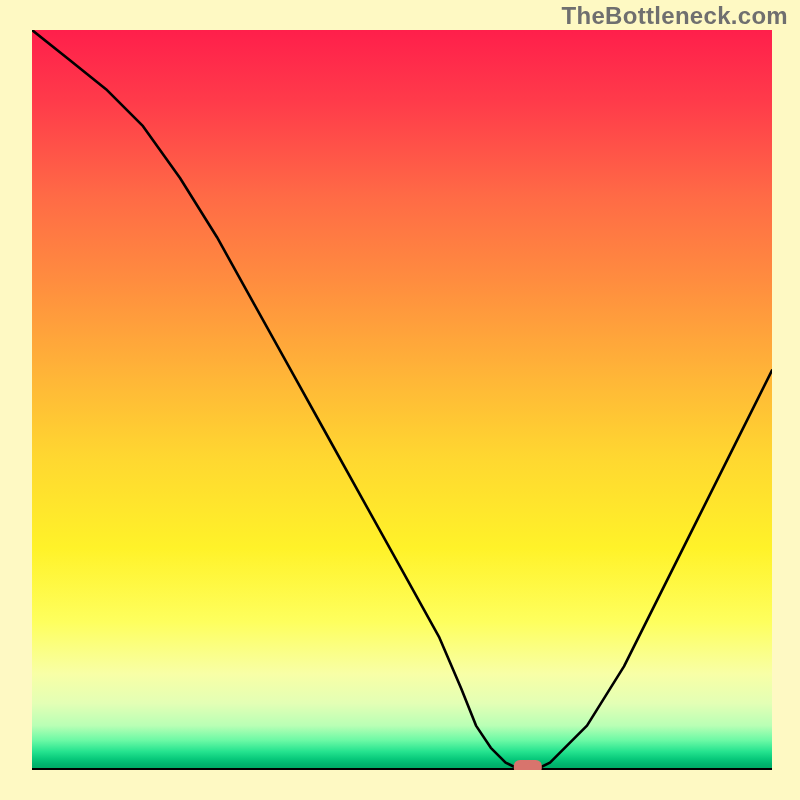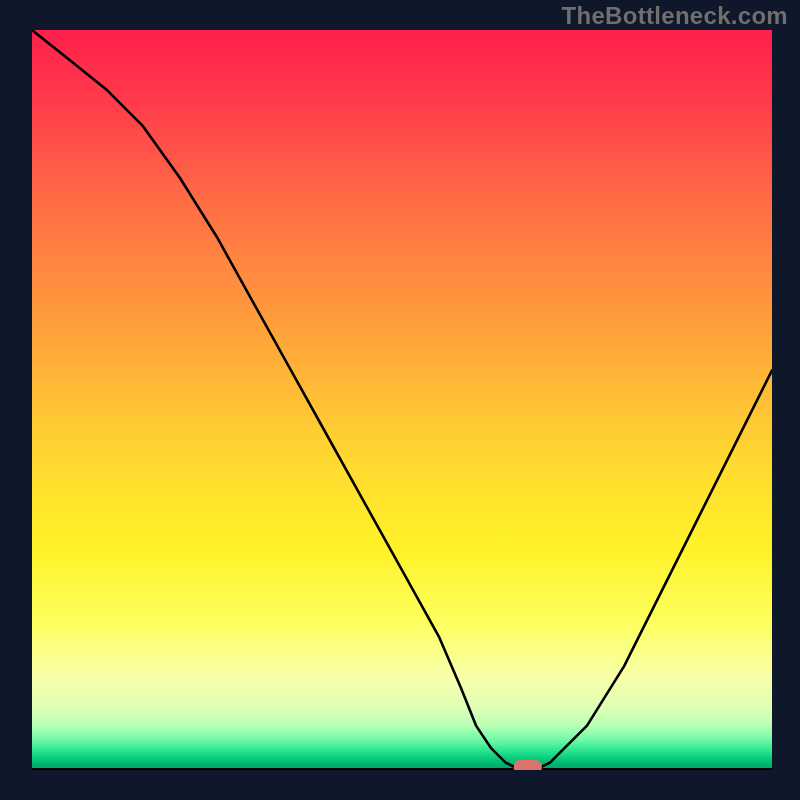--- a/index.html
+++ b/index.html
@@ -7,21 +7,21 @@
     padding: 0;
     width: 800px;
     height: 800px;
     background: #000;
     font-family: Arial, Helvetica, sans-serif;
   }
   .frame {
     position: relative;
     width: 800px;
     height: 800px;
-    background: #0f172a;
+    background: #fef9c3;
   }
   .watermark {
     position: absolute;
     top: 2px;
     right: 12px;
     color: #6f6f6f;
     font-size: 24px;
     font-weight: 600;
     letter-spacing: 0.3px;
   }

